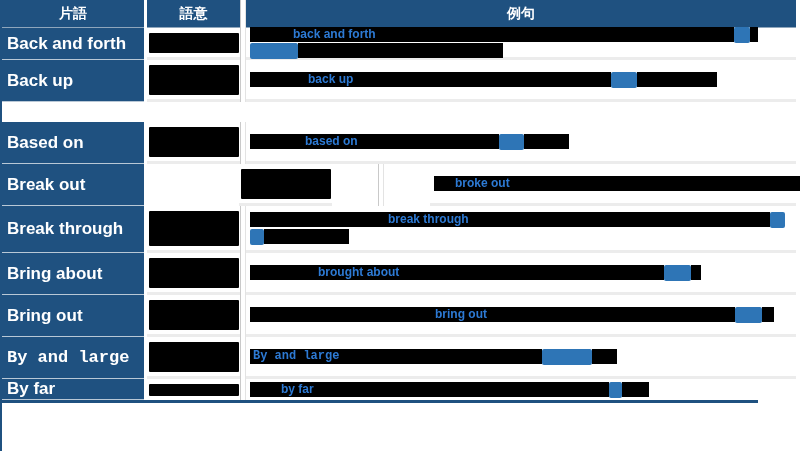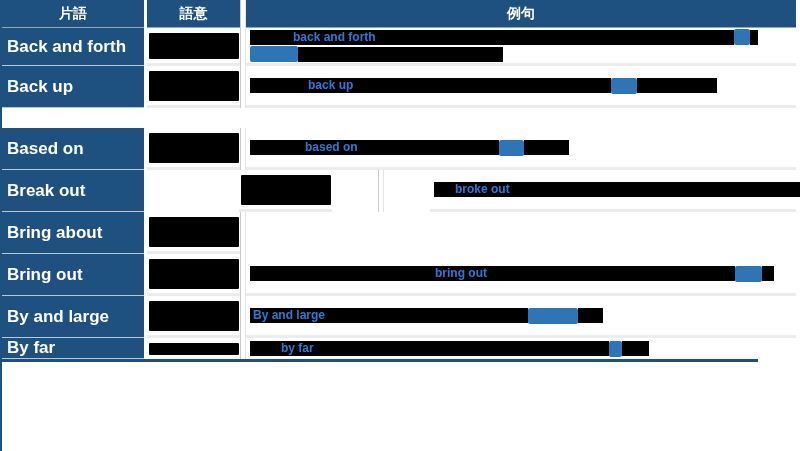--- a/index.html
+++ b/index.html
@@ -54,21 +54,21 @@
 <div class="table">
   <div class="hrow">
     <div class="hcell c1">片語</div>
     <div class="vsep s1"></div>
     <div class="hcell c2">語意</div>
     <div class="vsep s2"></div>
     <div class="hcell c3">例句</div>
   </div>
 
   <div id="tbody">
-      <div class="trow" style="height: 38px;">
+      <div class="trow" style="height: 32px;">
         <div class="phrase-cell c1">
           <span class="phrase-label">Back and forth</span>
         </div>
         <div class="vsep s1"></div>
         <div class="meaning-cell c2">
           <div class="redaction-bar"></div>
         </div>
         <div class="vsep s2"></div>
         <div class="example-cell c3">
           <div class="exline">
@@ -133,50 +133,81 @@
         <div class="vsep s2"></div>
         <div class="example-cell c3">
           <div class="exline">
             <span class="seg-bar" style="width: 18px;"></span>
             <span class="seg-en">broke out</span>
             <span class="seg-bar" style="width: 305px;"></span>
             <span class="seg-zh" style="width: 54px;"></span>
           </div>
         </div>
       </div>
+      <div class="trow" style="height: 47px;">
+        <div class="phrase-cell c1">
+          <span class="phrase-label">Break through</span>
+        </div>
+        <div class="vsep s1"></div>
+        <div class="meaning-cell c2">
+          <div class="redaction-bar"></div>
+        </div>
+        <div class="vsep s2"></div>
+        <div class="example-cell c3">
+          <div class="exline">
+            <span class="seg-bar" style="width: 135px;"></span>
+            <span class="seg-en">break through</span>
+            <span class="seg-bar" style="width: 298px;"></span>
+            <span class="seg-zh" style="width: 15px;"></span>
+          </div>
+          <div class="exline">
+            <span class="seg-zh" style="width: 14px;"></span>
+            <span class="seg-bar" style="width: 85px;"></span>
+          </div>
+        </div>
+      </div>
       <div class="trow" style="height: 42px;">
         <div class="phrase-cell c1">
           <span class="phrase-label">Bring about</span>
         </div>
         <div class="vsep s1"></div>
         <div class="meaning-cell c2">
           <div class="redaction-bar"></div>
         </div>
         <div class="vsep s2"></div>
+        <div class="example-cell c3">
+          <div class="exline">
+            <span class="seg-bar" style="width: 65px;"></span>
+            <span class="seg-en">brought about</span>
+            <span class="seg-bar" style="width: 262px;"></span>
+            <span class="seg-zh" style="width: 27px;"></span>
+            <span class="seg-bar" style="width: 10px;"></span>
+          </div>
+        </div>
       </div>
       <div class="trow" style="height: 42px;">
         <div class="phrase-cell c1">
           <span class="phrase-label">Bring out</span>
         </div>
         <div class="vsep s1"></div>
         <div class="meaning-cell c2">
           <div class="redaction-bar"></div>
         </div>
         <div class="vsep s2"></div>
         <div class="example-cell c3">
           <div class="exline">
             <span class="seg-bar" style="width: 182px;"></span>
             <span class="seg-en">bring out</span>
             <span class="seg-bar" style="width: 245px;"></span>
             <span class="seg-zh" style="width: 27px;"></span>
             <span class="seg-bar" style="width: 12px;"></span>
           </div>
         </div>
       </div>
-      <div class="trow" style="height: 42px;">
+      <div class="trow" style="height: 42px; font-family: Liberation Mono, monospace;">
         <div class="phrase-cell c1">
           <span class="phrase-label">By and large</span>
         </div>
         <div class="vsep s1"></div>
         <div class="meaning-cell c2">
           <div class="redaction-bar"></div>
         </div>
         <div class="vsep s2"></div>
         <div class="example-cell c3">
           <div class="exline">

